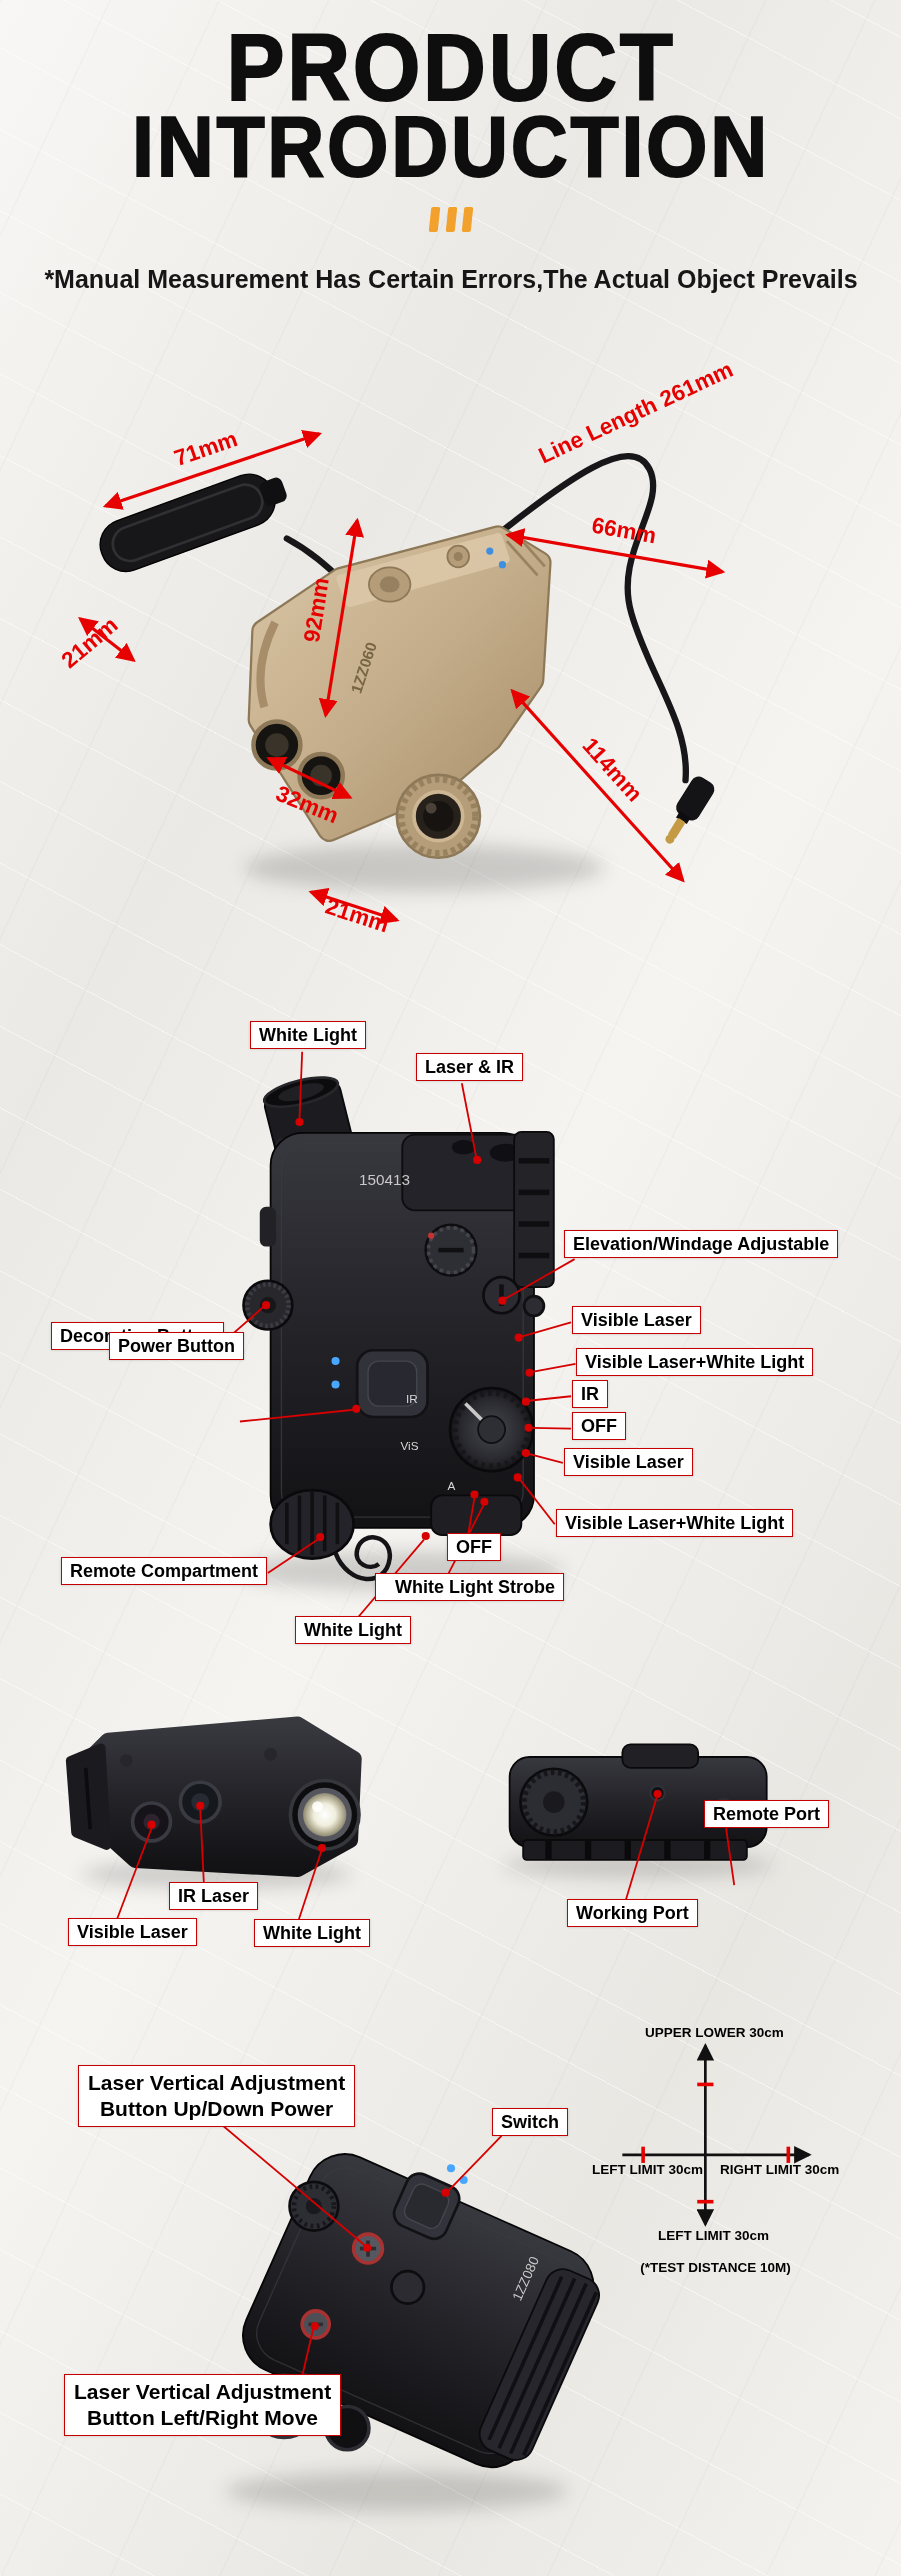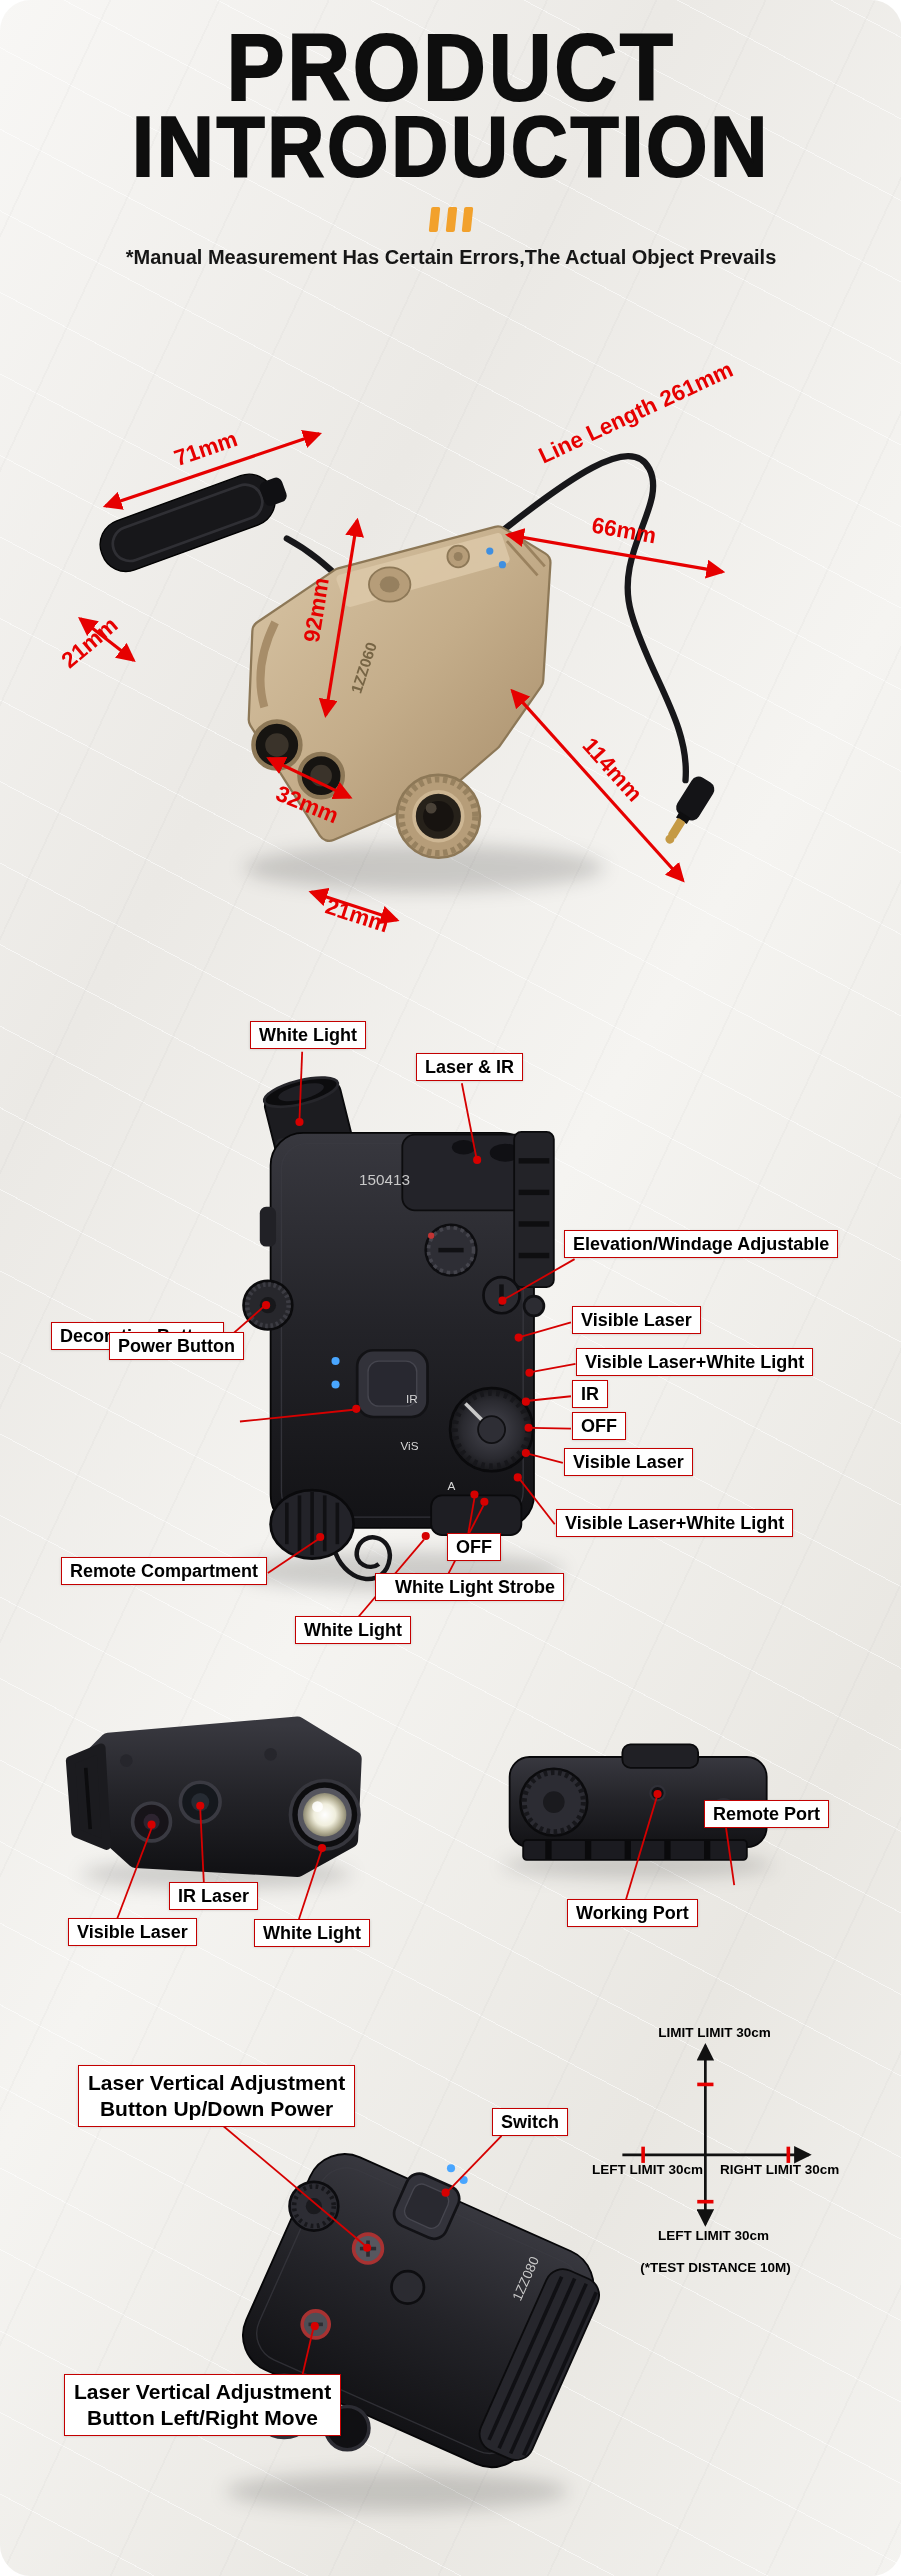--- a/index.html
+++ b/index.html
@@ -4,34 +4,33 @@
 <style>
   html,body { margin:0; padding:0; }
   body { font-family:"Liberation Sans","DejaVu Sans",sans-serif; }
   .page {
     position:relative; width:902px; height:2576px; overflow:hidden;
     background-color:#f3f2ef;
     background-image:
       repeating-linear-gradient(115deg, rgba(0,0,0,0.018) 0 1.8px, transparent 1.8px 99px),
       repeating-linear-gradient(28deg, rgba(255,255,255,0.55) 0 0.9px, transparent 0.9px 72px),
       linear-gradient(120deg,#f8f7f5 0%,#ebe9e5 28%,#f5f4f1 52%,#e9e7e2 78%,#f4f3f0 100%);
-    border-radius: 31px;
   }
   svg.layer { position:absolute; left:0; top:0; pointer-events:none; }
   #devices { z-index:1; } #anno { z-index:3; }
 
   .header { position:absolute; top:23.5px; left:0; width:902px; text-align:center; z-index:4; }
   .title-line { font-weight:bold; color:#0e0e0e; letter-spacing:2.7px; line-height:1.02;
     -webkit-text-stroke:1.8px #0e0e0e; transform:scaleY(1.08); }
   .title-line1 { font-size:87px; }
   .title-line2 { font-size:79px; margin-top:-5.4px; }
   .divider { margin-top:20px; }
   .divider i { display:inline-block; width:9px; height:25px; background:#f2a12c; margin:0 3.6px;
     border-radius:1.8px; transform:skewX(-6deg); }
-  .disclaimer { margin-top:11px; font-size:20px; font-weight:bold; color:#161616; }
+  .disclaimer { margin-top:30px; font-size:25px; font-weight:bold; color:#161616; }
 
   .dim-label { position:absolute; z-index:4; color:#e60000; font-weight:bold; font-size:22.5px;
     white-space:nowrap; transform:translate(-50%,-50%) rotate(var(--r,0deg)); }
 
   .callout { position:absolute; z-index:5; background:#ffffff; border:1.8px solid #c40000;
     color:#000; font-weight:bold; font-size:18px; line-height:1.15; padding:2.7px 8px;
     white-space:nowrap; box-shadow:0 0.9px 2.7px rgba(0,0,0,0.18); }
   .callout.two-line { text-align:center; font-size:21px; line-height:1.25; padding:3.6px 9px; }
 
   .limit-text { position:absolute; z-index:4; font-size:13.5px; font-weight:bold; color:#000;
@@ -368,20 +367,20 @@
   <div class="callout two-line" style="left:78px; top:2065px;">
     <div>Laser Vertical Adjustment</div>
     <div>Button Up/Down Power</div>
   </div>
   <div class="callout" style="left:492px; top:2108px;">Switch</div>
   <div class="callout two-line" style="left:64px; top:2374px;">
     <div>Laser Vertical Adjustment</div>
     <div>Button Left/Right Move</div>
   </div>
 
-  <div class="limit-text" style="left:631px; top:2025px; width:167px;">LIMIT LIMIT 30cm</div>
+  <div class="limit-text" style="left:631px; top:2025px; width:167px;">UPPER LOWER 30cm</div>
   <div class="limit-text" style="left:577px; top:2162px; width:126px; text-align:right;">LEFT LIMIT 30cm</div>
   <div class="limit-text" style="left:720px; top:2162px; width:135px; text-align:left;">RIGHT LIMIT 30cm</div>
   <div class="limit-text" style="left:630px; top:2228px; width:167px;">LEFT LIMIT 30cm</div>
   <div class="limit-text" style="left:612px; top:2260px; width:207px;">(*TEST DISTANCE 10M)</div>
 
 </div>
 
 
 </body></html>

